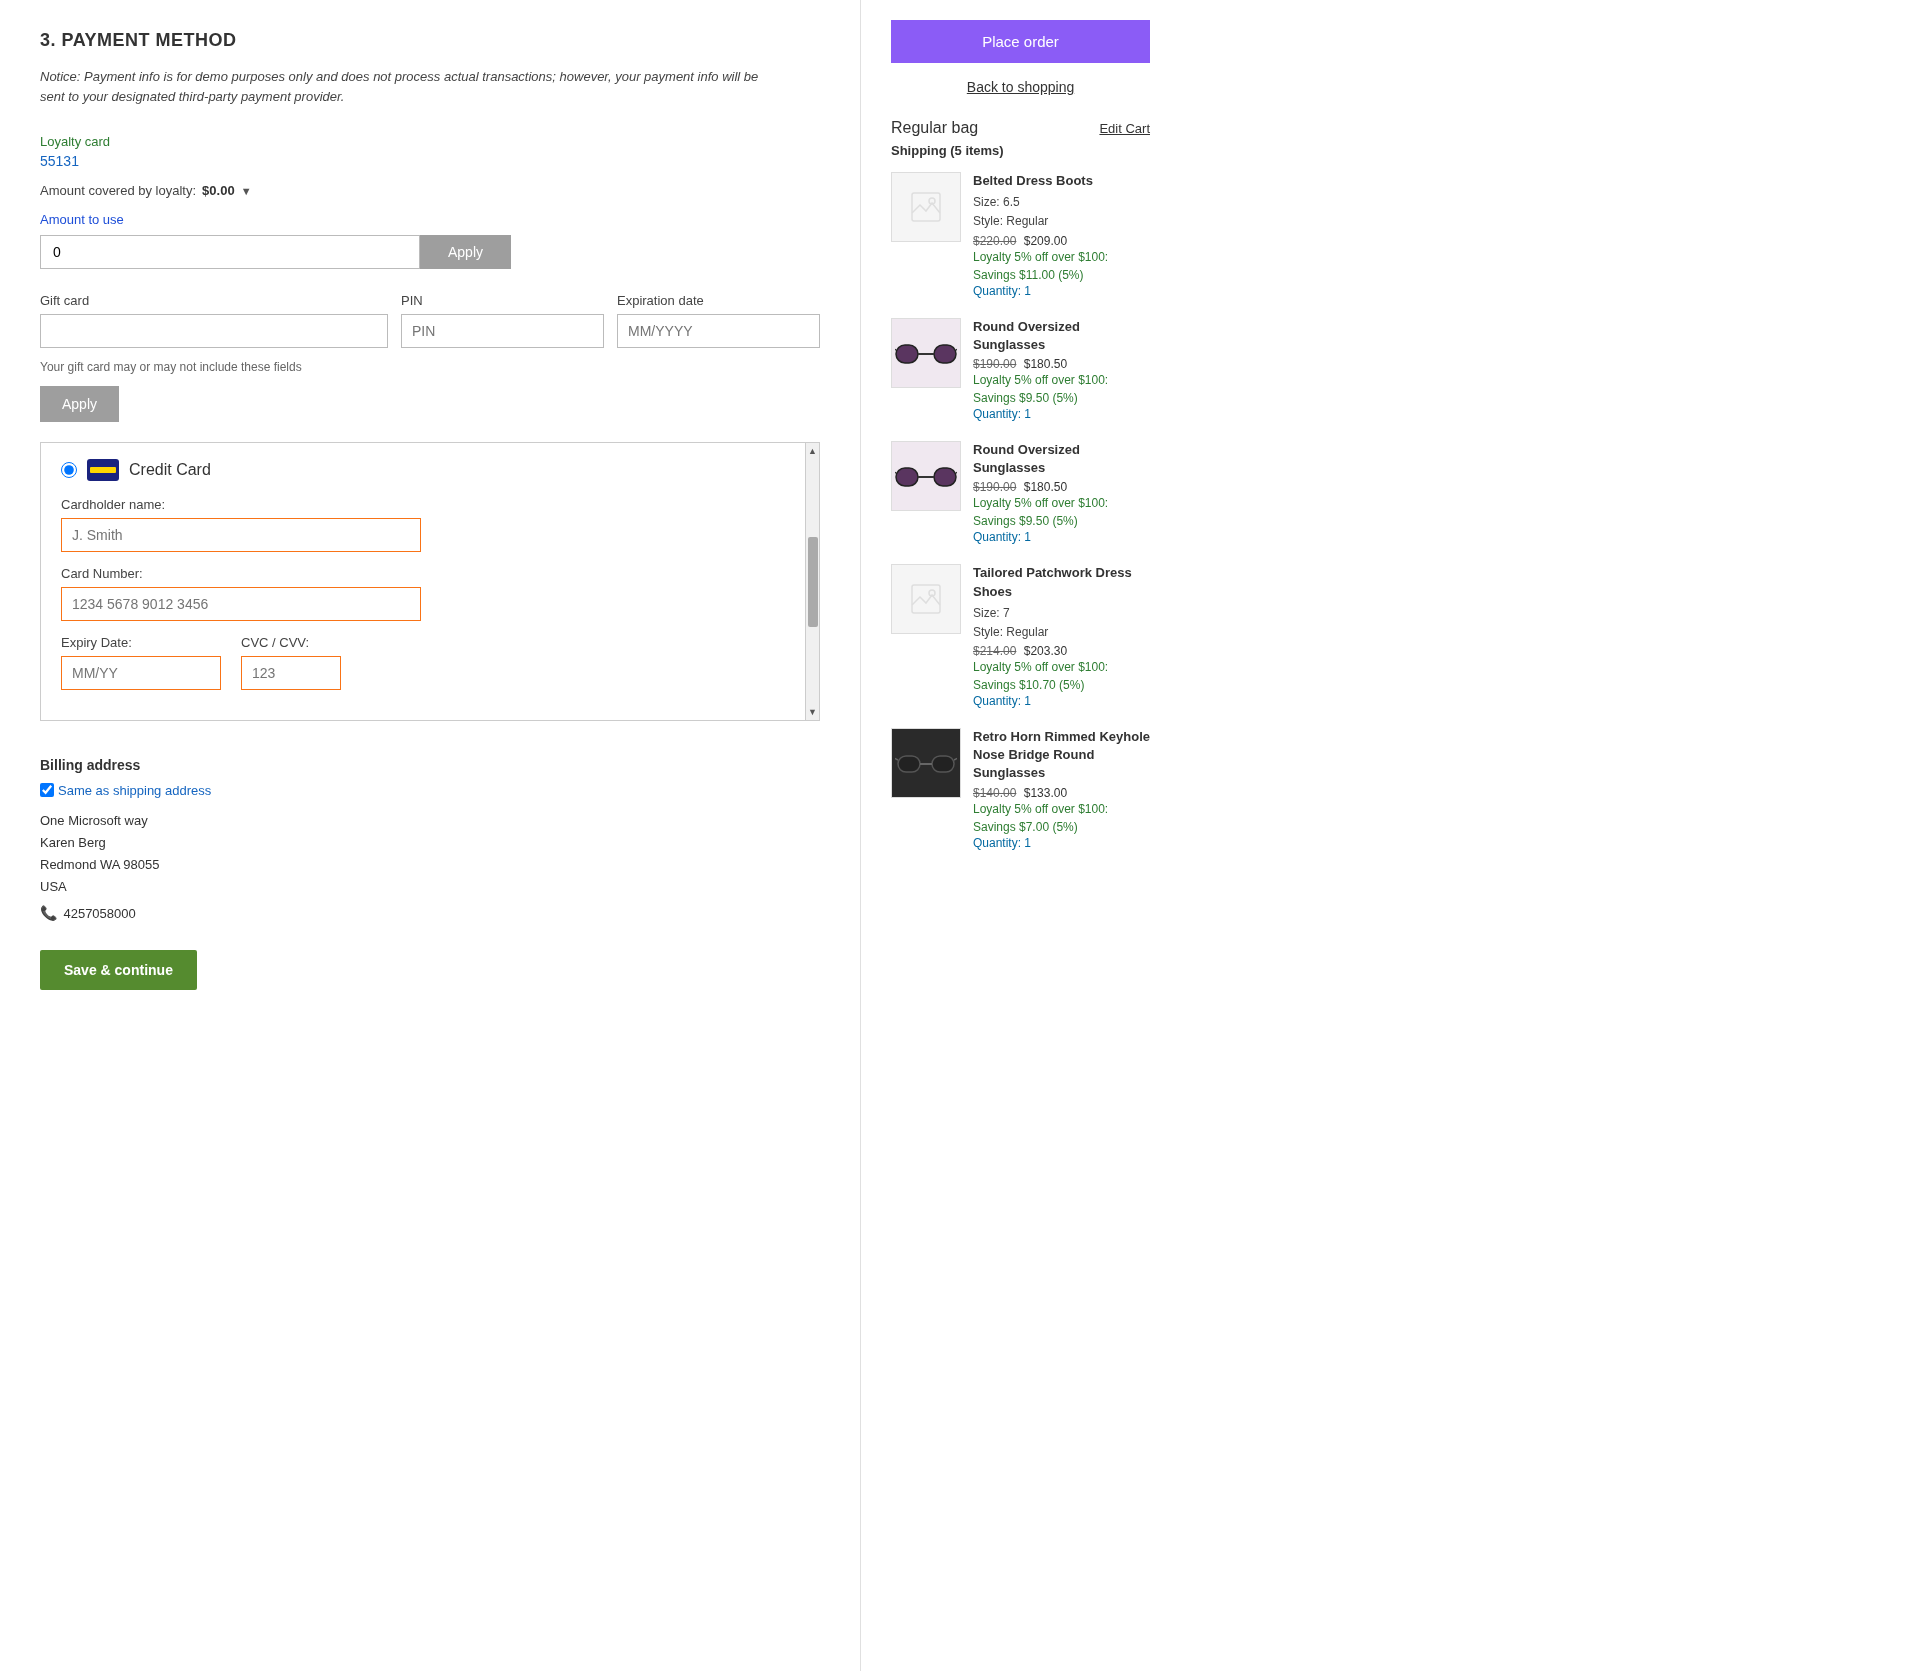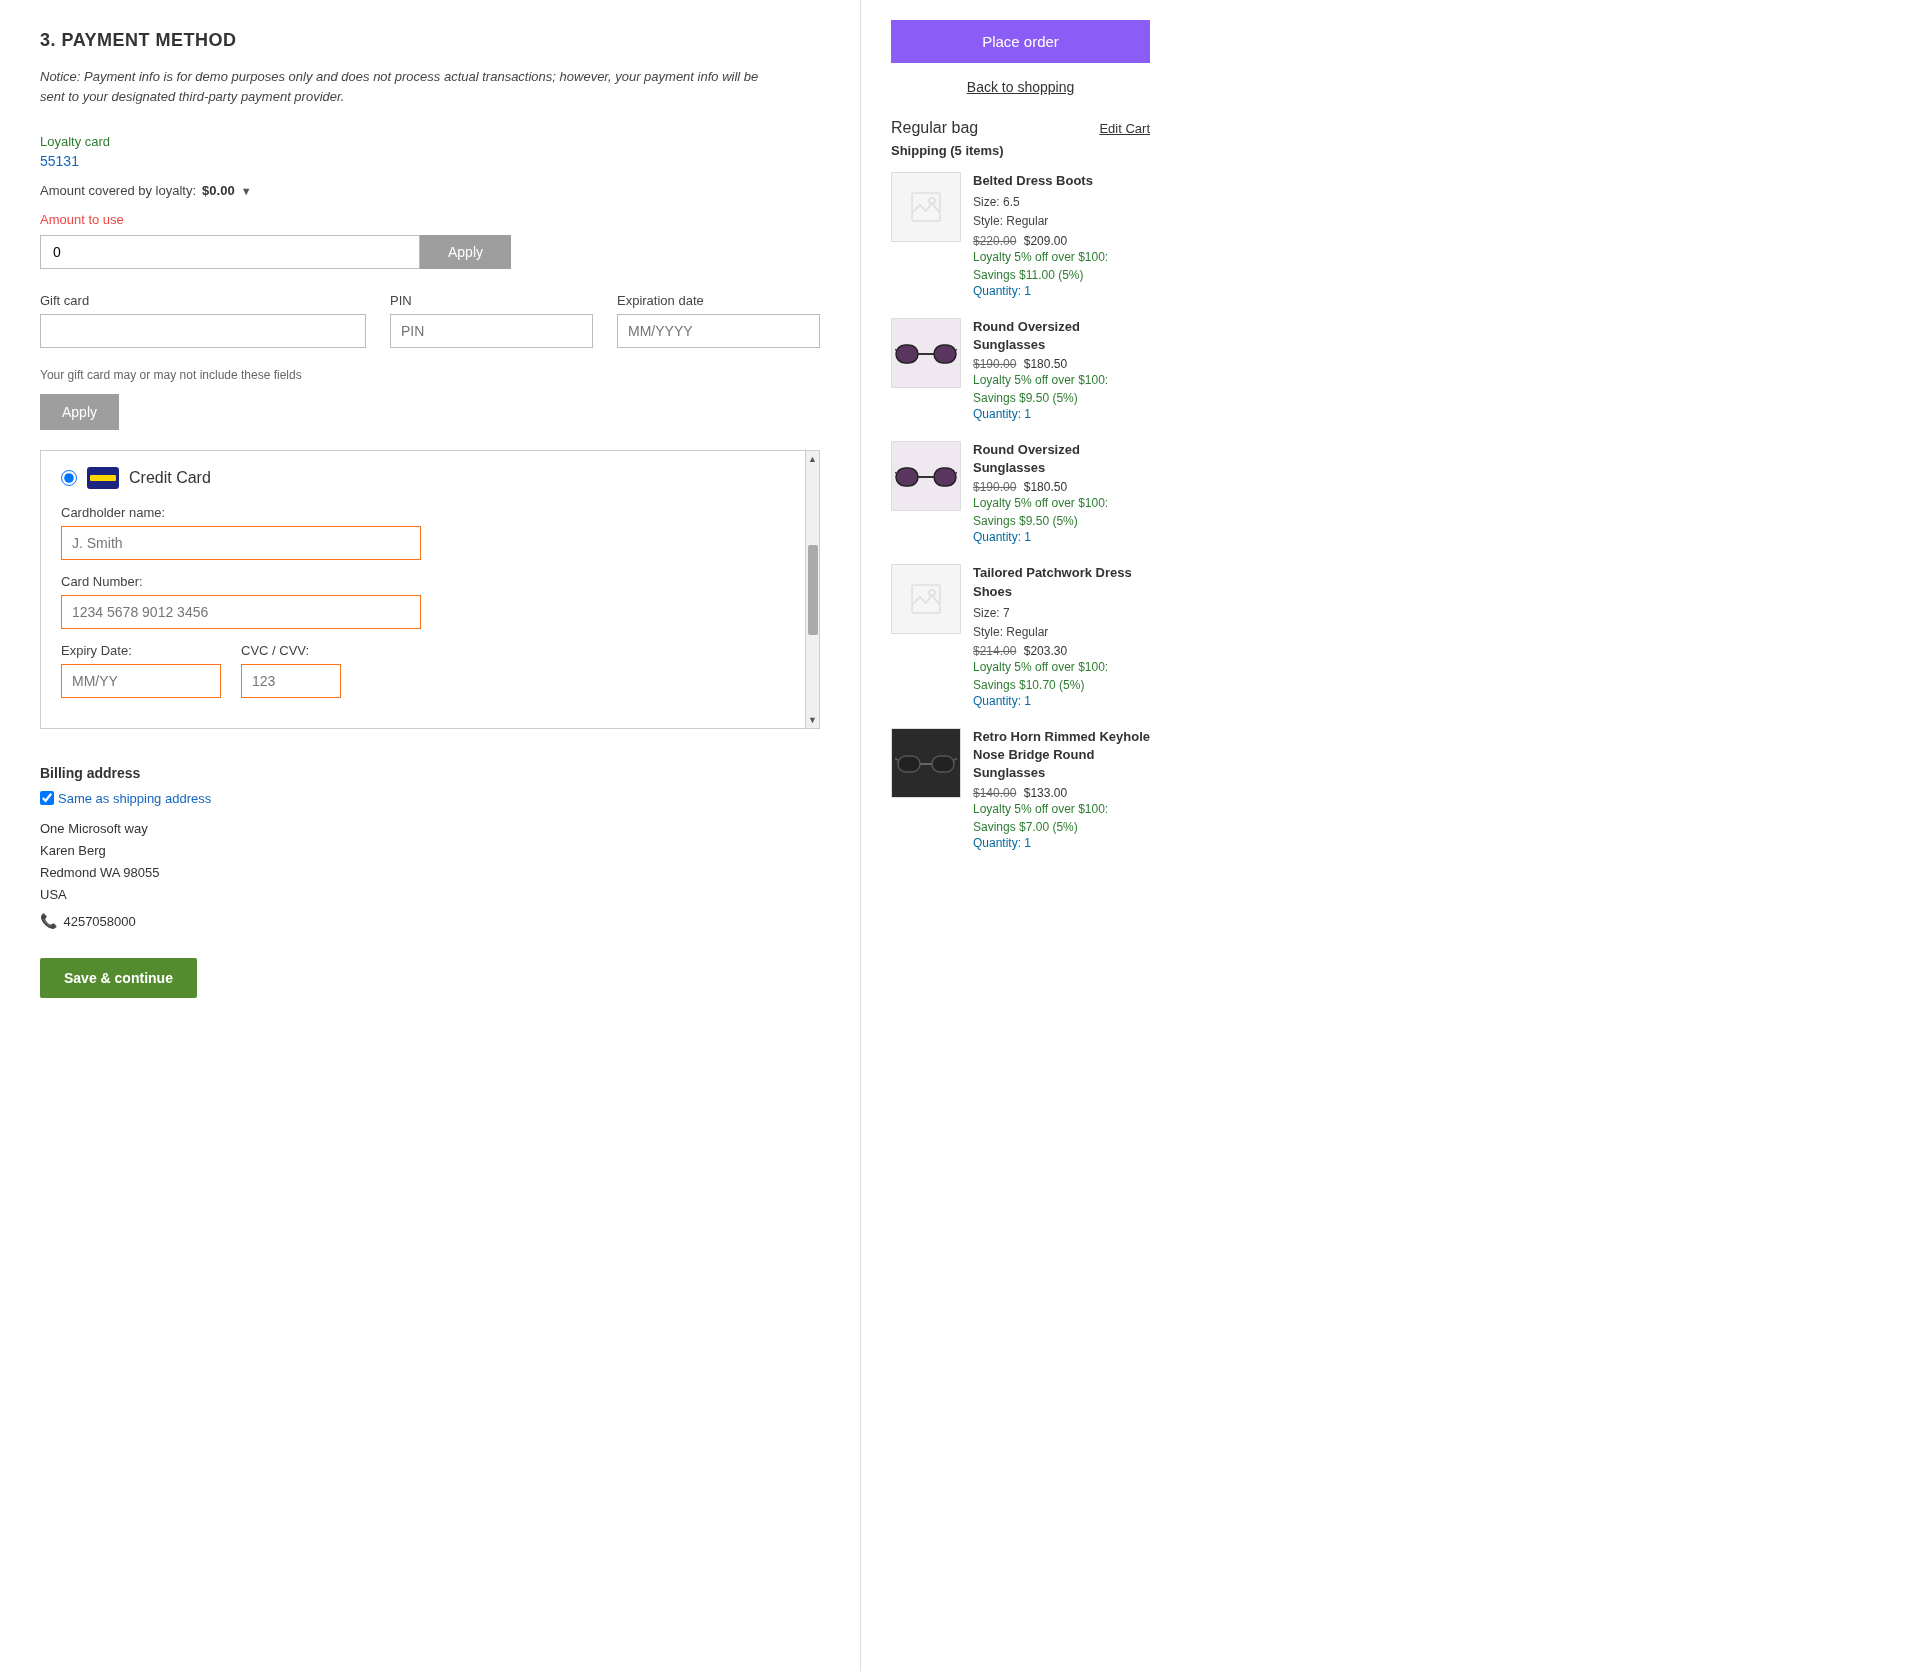--- a/index.html
+++ b/index.html
@@ -13,27 +13,27 @@
     .notice-text { font-style: italic; color: #444; font-size: 13px; line-height: 1.5; margin-bottom: 28px; max-width: 720px; }
 
     .loyalty-section { margin-bottom: 24px; }
     .loyalty-label { color: #2e7d32; font-size: 13px; margin-bottom: 4px; }
     .loyalty-number { font-size: 14px; font-weight: 400; margin-bottom: 14px; color: #333; }
     .loyalty-number span { color: #1565c0; }
     .amount-covered { font-size: 13px; color: #444; margin-bottom: 14px; display: flex; align-items: center; gap: 6px; }
     .amount-covered strong { color: #333; }
     .dropdown-arrow { font-size: 11px; color: #555; cursor: pointer; }
 
-    .amount-to-use-label { font-size: 13px; color: #ef4444; margin-bottom: 8px; }
+    .amount-to-use-label { font-size: 13px; color: #1d4ed8; margin-bottom: 8px; }
     .apply-row { display: flex; gap: 0; margin-bottom: 24px; }
     .apply-input { border: 1px solid #bbb; padding: 8px 12px; font-size: 14px; width: 380px; outline: none; }
     .apply-btn { background: #9e9e9e; color: #fff; border: none; padding: 8px 28px; font-size: 14px; cursor: pointer; min-width: 90px; }
 
     .gift-card-section { margin-bottom: 20px; }
-    .gift-row { display: flex; gap: 24px; margin-bottom: 20px; }
+    .gift-row { display: flex; gap: 13px; margin-bottom: 12px; }
     .gift-field { display: flex; flex-direction: column; }
     .gift-field label { font-size: 13px; color: #444; margin-bottom: 6px; }
     .gift-field input { border: 1px solid #bbb; padding: 8px 10px; font-size: 14px; outline: none; }
     .gift-field.main { flex: 2; }
     .gift-field.pin { flex: 1; }
     .gift-field.exp { flex: 1; }
     .gift-note { font-size: 12px; color: #666; margin-bottom: 12px; }
     .gift-apply-btn { background: #9e9e9e; color: #fff; border: none; padding: 10px 22px; font-size: 14px; cursor: pointer; }
 
     .payment-option { display: flex; align-items: center; gap: 10px; margin-bottom: 16px; }

